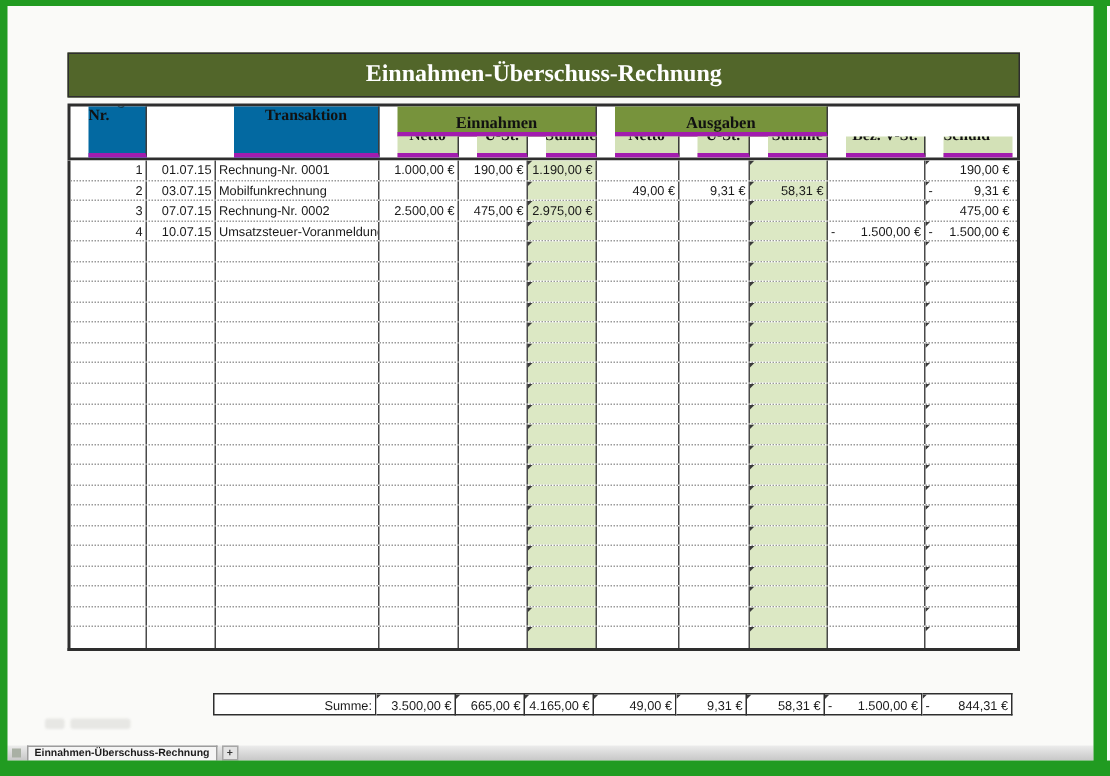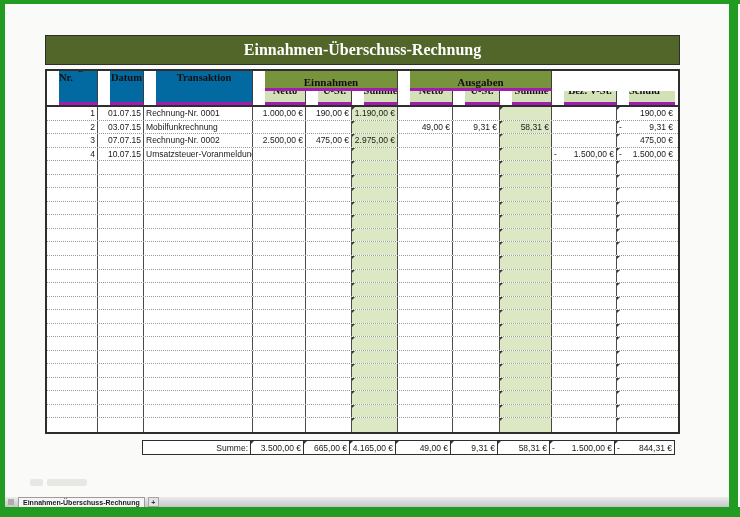--- a/index.html
+++ b/index.html
@@ -43,21 +43,21 @@
      font-size:8.5px;color:#1a1a1a;display:flex;align-items:center;overflow:hidden;
      justify-content:space-between;padding:0 2px;white-space:nowrap;}
   .r .cell.last{border-right:none;}
   .r .cell.left{justify-content:flex-start;text-align:right;}
   .r .cell.right{justify-content:flex-end;}
   .summebg{background:#dce8c4;}
   .tri::before{content:"";position:absolute;top:0;left:0;width:0;height:0;
      border-top:3px solid #3a3a3a;border-right:3px solid transparent;}
 
   
-  .tot{position:absolute;left:45px;top:440px;width:635px;height:15px;
+  .tot{position:absolute;left:45px;top:462px;width:635px;height:15px;
      display:grid;grid-template-columns:97px 109px 53px 46px 46px 55px 47px 52px 65px 60px;}
   .tot .cell{border:1px solid #2e2e2e;border-left:none;box-sizing:border-box;position:relative;
      background:#fff;font-size:8.5px;color:#1a1a1a;display:flex;align-items:center;
      justify-content:space-between;padding:0 2px;white-space:nowrap;overflow:hidden;}
   .tot .spacer{border:none;background:transparent;}
   .tot .lab{border-left:1px solid #2e2e2e;justify-content:flex-end;}
   .neg{min-width:0;}
 
   
   .watermark{position:absolute;left:30px;top:479px;display:flex;gap:4px;filter:blur(0.6px);}
@@ -81,21 +81,20 @@
 <div id="frame-left" class="frame"></div>
 <div id="frame-right" class="frame"></div>
 <div id="frame-bottom" class="frame"></div>
 
 <div class="title-bar">
   <span>Einnahmen-Überschuss-Rechnung</span>
 </div>
 
 <div class="head grid-cols">
   <div class="cell h-merge" style="grid-column:1">Beleg-Nr.</div>
-  <div class="cell h-merge" style="grid-column:2">Datum</div>
   <div class="cell h-merge" style="grid-column:3">Transaktion</div>
   <div class="cell g-band" style="grid-row:1;grid-column:4/7">Einnahmen</div>
   <div class="cell g-band" style="grid-row:1;grid-column:7/10">Ausgaben</div>
   <div class="cell h-col" style="grid-row:2;grid-column:4">Netto</div>
   <div class="cell h-col" style="grid-row:2;grid-column:5">U-St.</div>
   <div class="cell h-col" style="grid-row:2;grid-column:6">Summe</div>
   <div class="cell h-col" style="grid-row:2;grid-column:7">Netto</div>
   <div class="cell h-col" style="grid-row:2;grid-column:8">U-St.</div>
   <div class="cell h-col" style="grid-row:2;grid-column:9">Summe</div>
   <div class="cell h-col" style="grid-row:2;grid-column:10">Bez. V-St.</div>

